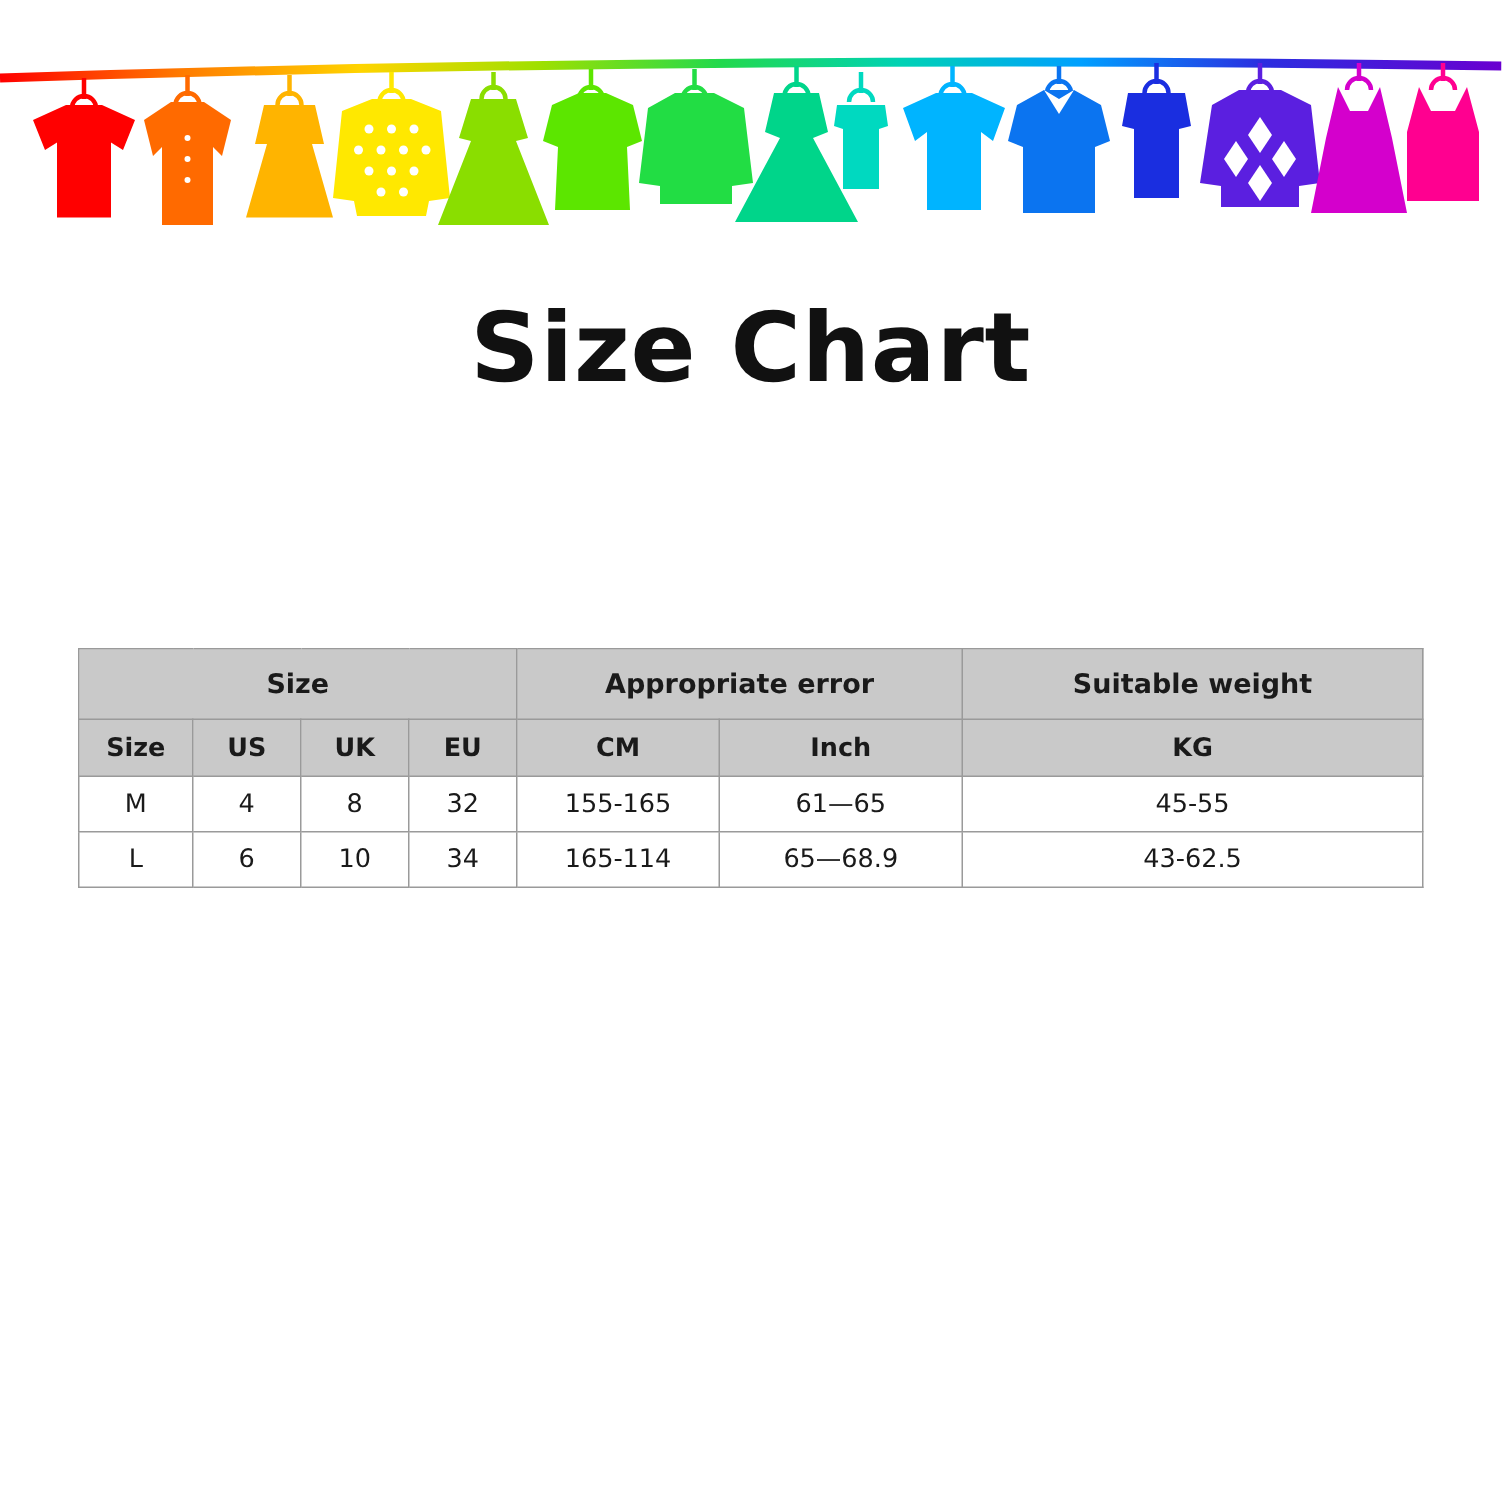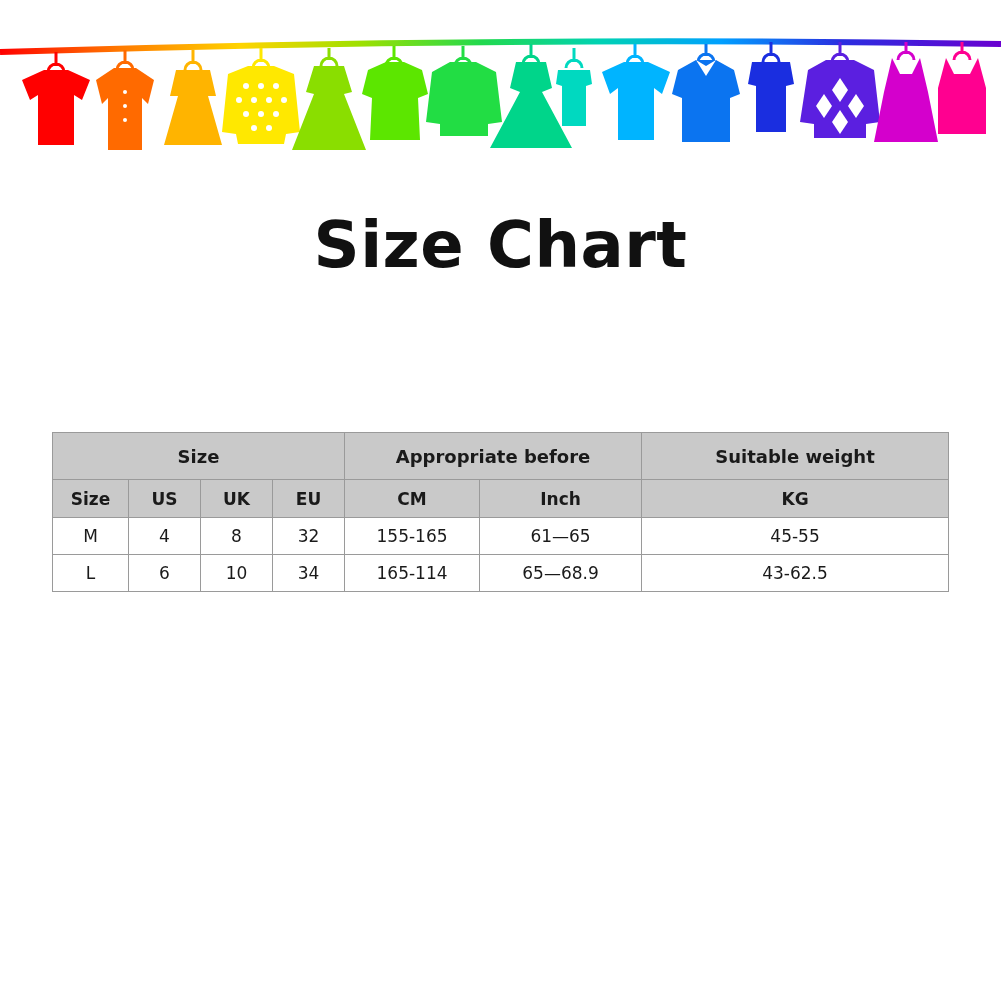--- a/index.html
+++ b/index.html
@@ -33,21 +33,20 @@
     position: absolute;
     top: 196px;
     left: 0;
     width: 1001px;
     text-align: center;
     font-size: 64px;
     font-weight: bold;
     letter-spacing: 0.5px;
     color: #111111;
     font-family: "DejaVu Sans", "Liberation Sans", sans-serif;
-    margin-top: 12px;
   }
 
   
   .table-wrap {
     position: absolute;
     top: 432px;
     left: 52px;
     width: 896px;
   }
   table.size-table {
@@ -244,21 +243,21 @@
         <col class="c-us">
         <col class="c-uk">
         <col class="c-eu">
       <col class="c-cm">
         <col class="c-inch">
         <col class="c-kg">
     </colgroup>
     <thead>
       <tr class="group-row">
         <th colspan="4">Size</th>
-        <th colspan="2">Appropriate before</th>
+        <th colspan="2">Appropriate error</th>
         <th colspan="1">Suitable weight</th>
       </tr>
       <tr class="sub-row">
         <th>Size</th>
         <th>US</th>
         <th>UK</th>
         <th>EU</th>
         <th>CM</th>
         <th>Inch</th>
         <th>KG</th>

